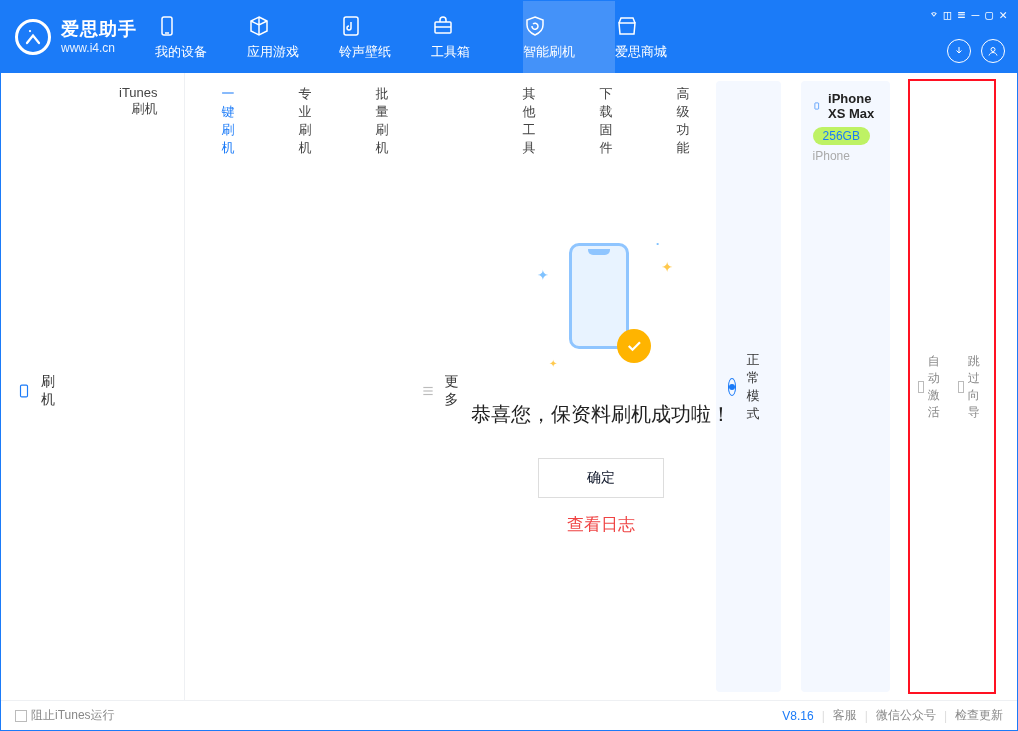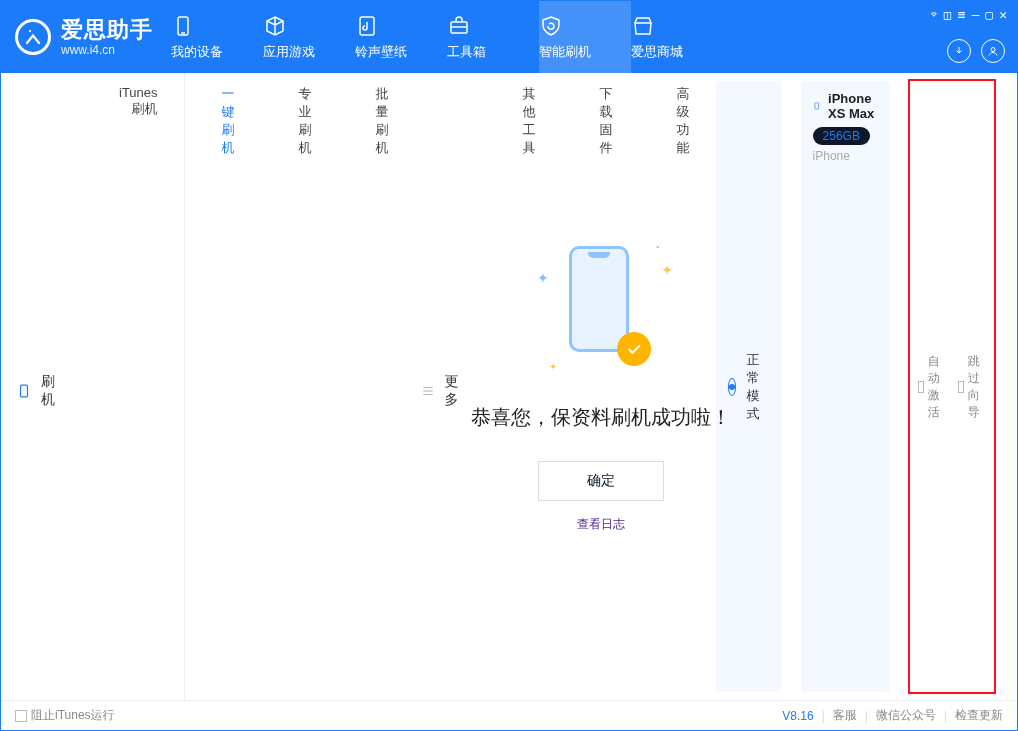--- a/index.html
+++ b/index.html
@@ -5,21 +5,21 @@
 * { margin: 0; padding: 0; box-sizing: border-box; font-family: "Microsoft YaHei", sans-serif; }
 body { background: #fff; }
 .window { width: 1018px; height: 731px; border: 1px solid #1b7bf8; display: flex; flex-direction: column; position: relative; }
 
 
 .header { height: 72px; background: linear-gradient(to right, #1b7bf8, #1b7bf8); display: flex; align-items: stretch; color: #fff; }
 .logo-block { display: flex; align-items: center; padding: 0 18px 0 14px; }
 .logo-circle { width: 36px; height: 36px; border-radius: 50%; border: 3px solid #fff; display: flex; align-items: center; justify-content: center; margin-right: 10px; }
 .logo-circle svg { width: 18px; height: 18px; }
 .logo-text { display: flex; flex-direction: column; line-height: 1.2; }
-.logo-main { font-size: 22px; font-weight: bold; letter-spacing: 1px; }
+.logo-main { font-size: 18px; font-weight: bold; letter-spacing: 1px; }
 .logo-sub { font-size: 12px; opacity: 0.9; }
 
 .nav { display: flex; }
 .nav-item { width: 92px; display: flex; flex-direction: column; align-items: flex-start; justify-content: center; font-size: 13px; cursor: pointer; position: relative; }
 .nav-item.active { background: rgba(255,255,255,0.18); }
 .nav-icon { margin-bottom: 4px; display: flex; align-items: center; justify-content: center; height: 26px; }
 .nav-icon svg { width: 24px; height: 24px; fill: none; stroke: #fff; stroke-width: 1.5; }
 
 .header-right { margin-left: auto; display: flex; align-items: flex-start; padding: 6px 10px 0 0; gap: 10px; font-size: 13px; }
 .header-right .wc { display: flex; gap: 6px; }
@@ -34,21 +34,21 @@
 .sb-group-title { display: flex; align-items: center; padding: 18px 16px 10px 16px; font-size: 14px; color: #333; font-weight: 500; }
 .sb-group-title .ico { margin-right: 10px; color: #1b7bf8; display: flex; }
 .sb-item { padding: 12px 16px 12px 48px; font-size: 13px; color: #444; cursor: pointer; text-align: right; }
 .sb-item.active { color: #1b7bf8; }
 .mode-card, .device-card { margin: 8px 10px; background: #f4f8ff; border-radius: 4px; padding: 10px 12px; font-size: 13px; color: #333; }
 .mode-card { display: flex; align-items: center; gap: 10px; }
 .mode-ico { width: 18px; height: 18px; border: 1.5px solid #1b7bf8; border-radius: 50%; display: flex; align-items: center; justify-content: center; }
 .mode-ico::after { content: ""; width: 6px; height: 6px; background: #1b7bf8; border-radius: 50%; }
 .device-card .dev-row { display: flex; align-items: center; gap: 8px; }
 .device-card .dev-name { font-weight: bold; color: #222; }
-.device-badge { display: inline-block; margin-top: 6px; padding: 2px 10px; background: #0f172a; color: #1b7bf8; border-radius: 10px; font-size: 12px; }
+.device-badge { display: inline-block; margin-top: 6px; padding: 2px 10px; background: #bef264; color: #1b7bf8; border-radius: 10px; font-size: 12px; }
 .device-type { margin-top: 4px; font-size: 12px; color: #aaa; }
 
 .sb-spacer { flex: 1; }
 .sb-checks { border: 2px solid #f12; margin: 6px 8px; padding: 12px 8px; display: flex; gap: 12px; font-size: 12px; color: #888; }
 .chk { display: flex; align-items: center; gap: 4px; cursor: pointer; }
 .chkbox { width: 12px; height: 12px; border: 1px solid #bbb; }
 
 
 .main { flex: 1; display: flex; flex-direction: column; align-items: center; justify-content: center; position: relative; }
 .phone-illus { position: relative; width: 140px; height: 140px; margin-bottom: 24px; }
@@ -57,21 +57,21 @@
 .check-badge { position: absolute; right: 20px; bottom: 14px; width: 34px; height: 34px; background: #ffb400; border-radius: 50%; display: flex; align-items: center; justify-content: center; }
 .check-badge svg { width: 18px; height: 18px; stroke: #fff; stroke-width: 3; fill: none; }
 .spark { position: absolute; font-size: 14px; color: #7fc2ff; }
 .spark.s1 { left: 6px; top: 30px; }
 .spark.s2 { right: -2px; top: 22px; color: #ffc94d; }
 .spark.s3 { left: 18px; bottom: 8px; color: #ffc94d; font-size: 10px; }
 .spark.s4 { right: 12px; top: 2px; font-size: 8px; color: #7fc2ff; }
 
 .success-text { font-size: 20px; color: #222; margin-bottom: 30px; }
 .ok-btn { padding: 10px 48px; border: 1px solid #ddd; background: #fff; font-size: 14px; color: #0f172a; cursor: pointer; margin-bottom: 15px; }
-.log-link { font-size: 12px; color: #4c1d95; cursor: pointer; text-decoration: none; }
+.log-link { font-size: 17px; color: #ef4444; cursor: pointer; text-decoration: none; }
 
 
 .footer { height: 30px; border-top: 1px solid #eef0f3; display: flex; align-items: center; padding: 0 14px; font-size: 12px; color: #888; }
 .footer .chk { color: #888; }
 .footer-right { margin-left: auto; display: flex; align-items: center; gap: 8px; }
 .footer-right .sep { color: #ddd; }
 .footer-right .ver { color: #1b7bf8; }
 .footer-link { cursor: pointer; }
 </style>
 </head>

